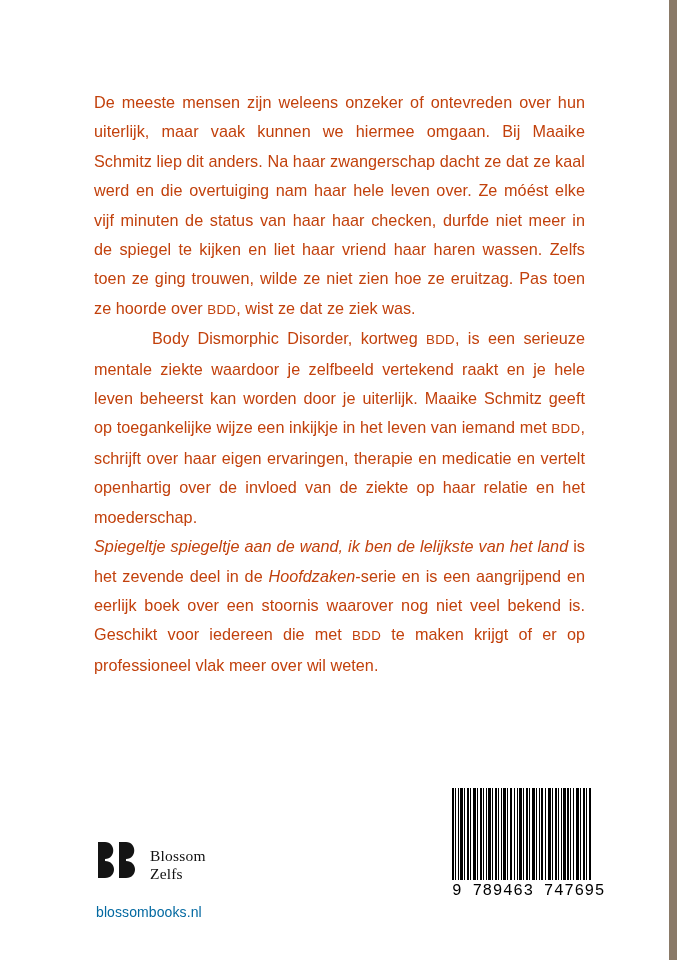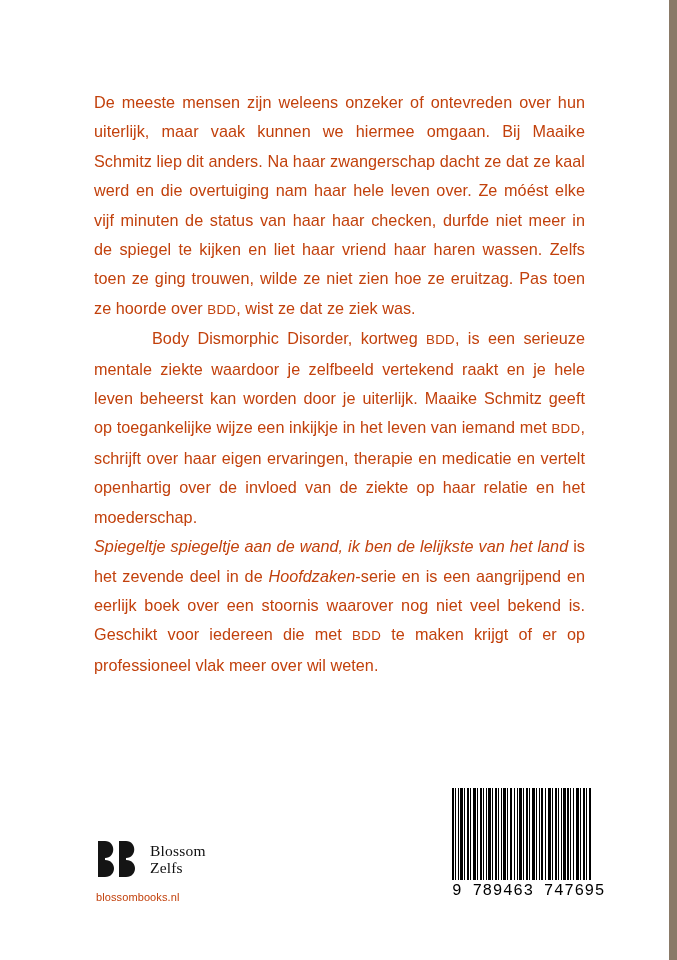--- a/index.html
+++ b/index.html
@@ -76,21 +76,21 @@
   
   #publisher {
     position: absolute;
     left: 96px;
     top: 836px;
     width: 230px;
   }
 
   #logo-row {
     display: flex;
-    align-items: center;
+    align-items: flex-end;
     height: 46px;
   }
 
   #logo-mark {
     width: 44px;
     height: 44px;
     flex: 0 0 auto;
   }
 
   #logo-wordmark {
@@ -100,24 +100,24 @@
     line-height: 17.5px;
     color: #111111;
     letter-spacing: 0.2px;
   }
 
   #logo-wordmark div {
     white-space: nowrap;
   }
 
   #publisher-url {
-    margin-top: 9px;
+    margin-top: 22px;
     font-family: "Liberation Sans", sans-serif;
-    font-size: 11px;
-    color: #c2410c;
+    font-size: 14px;
+    color: #0369a1;
     letter-spacing: 0.1px;
   }
 
   
   #barcode {
     position: absolute;
     left: 452px;
     top: 788px;
     width: 140px;
     background: #ffffff;

